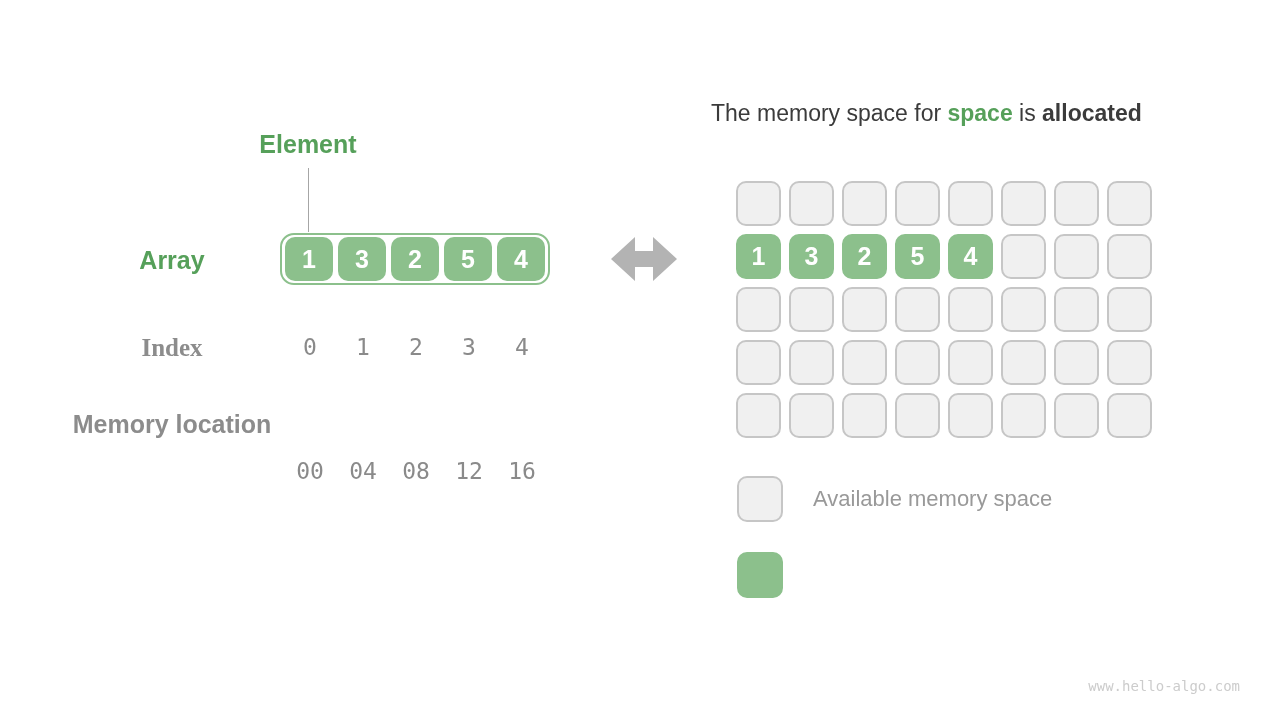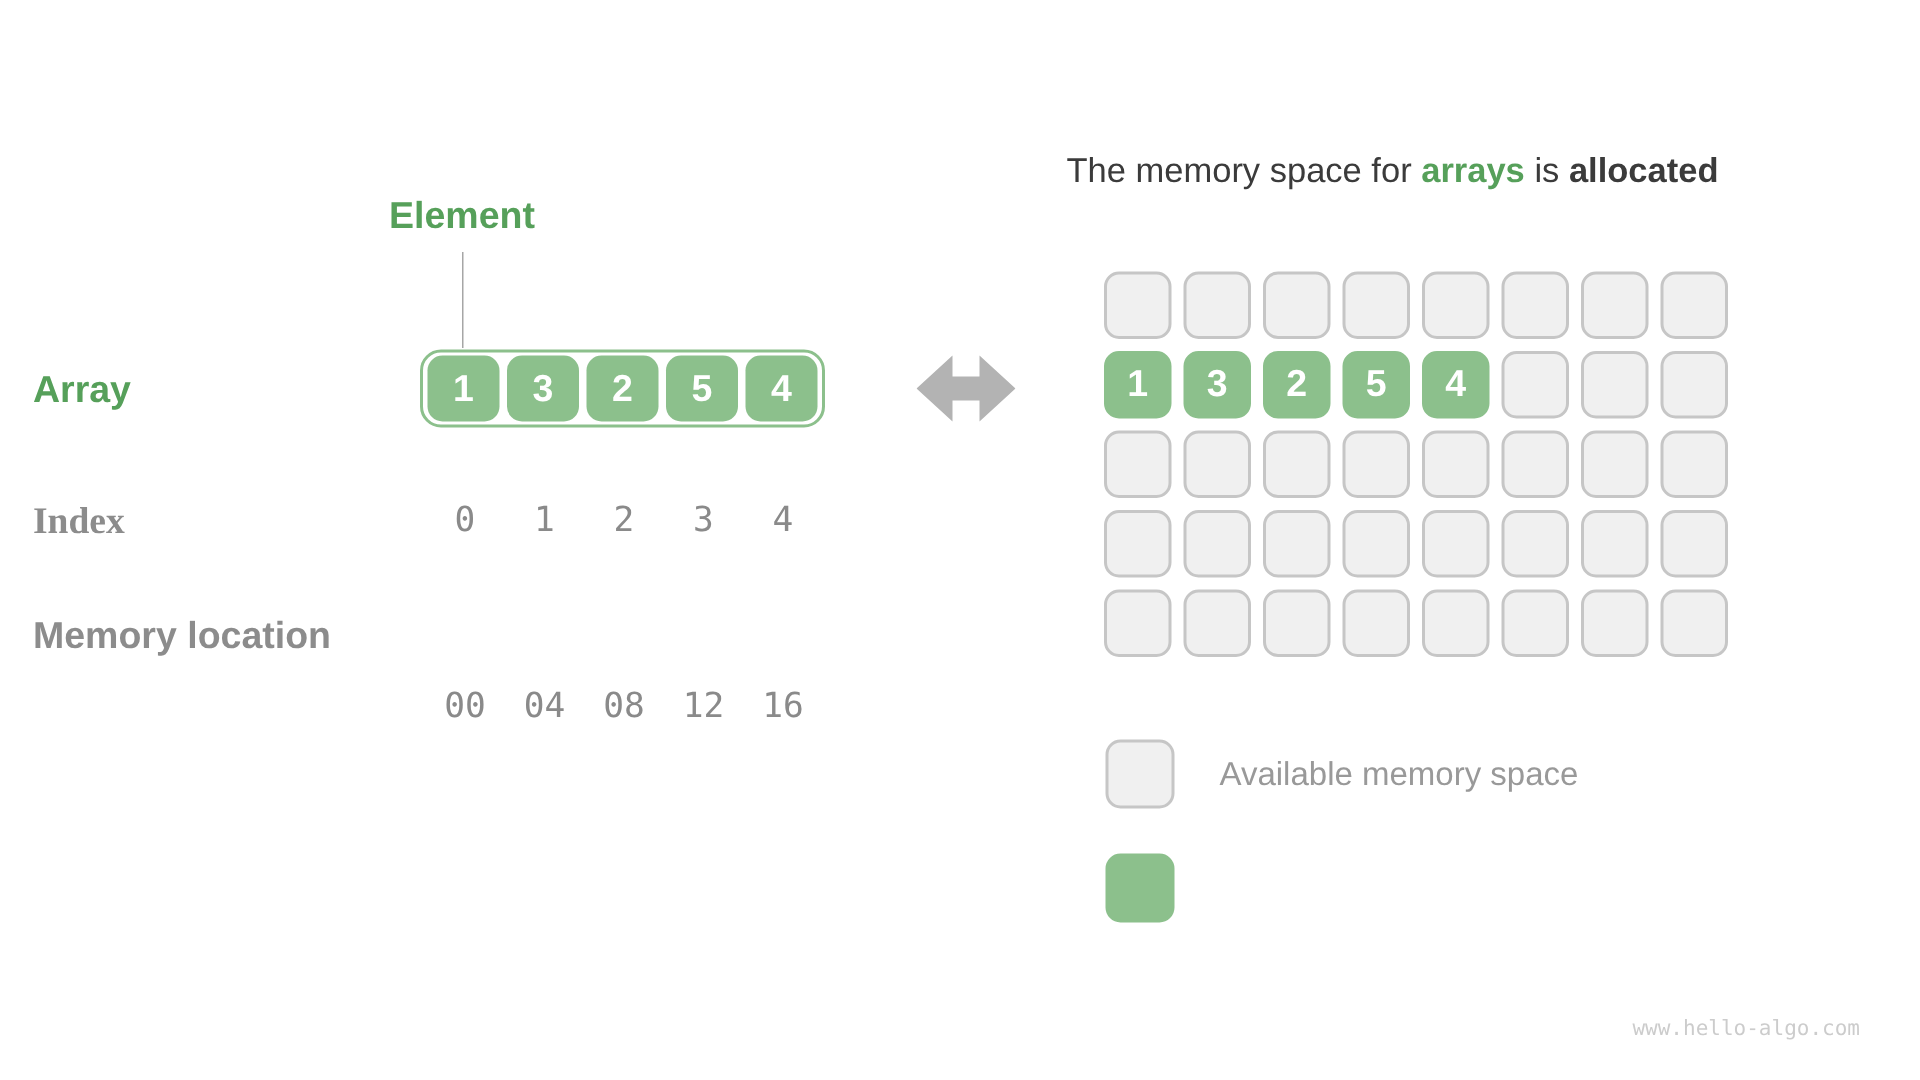--- a/index.html
+++ b/index.html
@@ -23,21 +23,21 @@
   }
   
   .element-label{
     position:absolute;left:22px;top:130px;width:572px;text-align:center;
     font-size:25px;font-weight:bold;color:var(--green-text);
   }
   .connector{
     position:absolute;left:308px;top:168px;width:1px;height:64px;background:var(--line);
   }
   .side-label{
-    position:absolute;width:300px;left:22px;text-align:left;
+    position:absolute;width:300px;left:22px;text-align:center;
     font-weight:bold;color:var(--green-text);font-size:25px;
   }
   .array-label{top:246px;}
   .gray-label{color:var(--gray-label);}
   .index-label{top:334px;font-family:Liberation Serif, serif;}
   .memory-label{top:410px;}
   .array-box{
     position:absolute;left:280px;top:233px;height:52px;
     border:2px solid var(--green-fill);border-radius:14px;background:#fff;
     display:flex;align-items:center;gap:5px;padding:0 3px;
@@ -70,21 +70,21 @@
   .mem-cell{
     width:45px;height:45px;border-radius:10px;
     background:var(--cell-bg);border:2px solid var(--cell-border);
   }
   .mem-cell.alloc{
     background:var(--green-fill);border-color:var(--green-fill);
     color:#fff;font-size:25px;font-weight:bold;
     display:flex;align-items:center;justify-content:center;
   }
   
-  .legend{position:absolute;left:737px;top:493px;display:flex;flex-direction:column;gap:30px;}
+  .legend{position:absolute;left:737px;top:476px;display:flex;flex-direction:column;gap:30px;}
   .legend-item{display:flex;align-items:center;height:46px;}
   .swatch{width:46px;height:46px;border-radius:10px;flex:0 0 auto;}
   .swatch.available{background:var(--cell-bg);border:2px solid var(--cell-border);}
   .swatch.allocated{background:var(--green-fill);border:2px solid var(--green-fill);}
   .legend-label{margin-left:30px;font-size:22px;color:var(--legend-text);}
   
   .watermark{
     position:absolute;right:40px;bottom:26px;
     font-family:"DejaVu Sans Mono",monospace;font-size:14px;color:var(--watermark);
   }
@@ -124,21 +124,21 @@
       <span>16</span>
     </div>
 
   <div class="arrow-wrap">
     <svg width="66" height="46" viewBox="0 0 66 46">
       <polygon points="0,23 24,1 24,15 42,15 42,1 66,23 42,45 42,31 24,31 24,45" fill="#b3b3b3"></polygon>
     </svg>
   </div>
 
   <div class="title">
-    <span>The memory space for </span><span class="hl">arrays</span><span> is </span><span class="em">allocated</span>
+    <span>The memory space for </span><span class="hl">space</span><span> is </span><span class="em">allocated</span>
   </div>
 
   <div class="mem-grid">
       <div class="mem-cell"></div>
       <div class="mem-cell"></div>
       <div class="mem-cell"></div>
       <div class="mem-cell"></div>
       <div class="mem-cell"></div>
       <div class="mem-cell"></div>
       <div class="mem-cell"></div>

